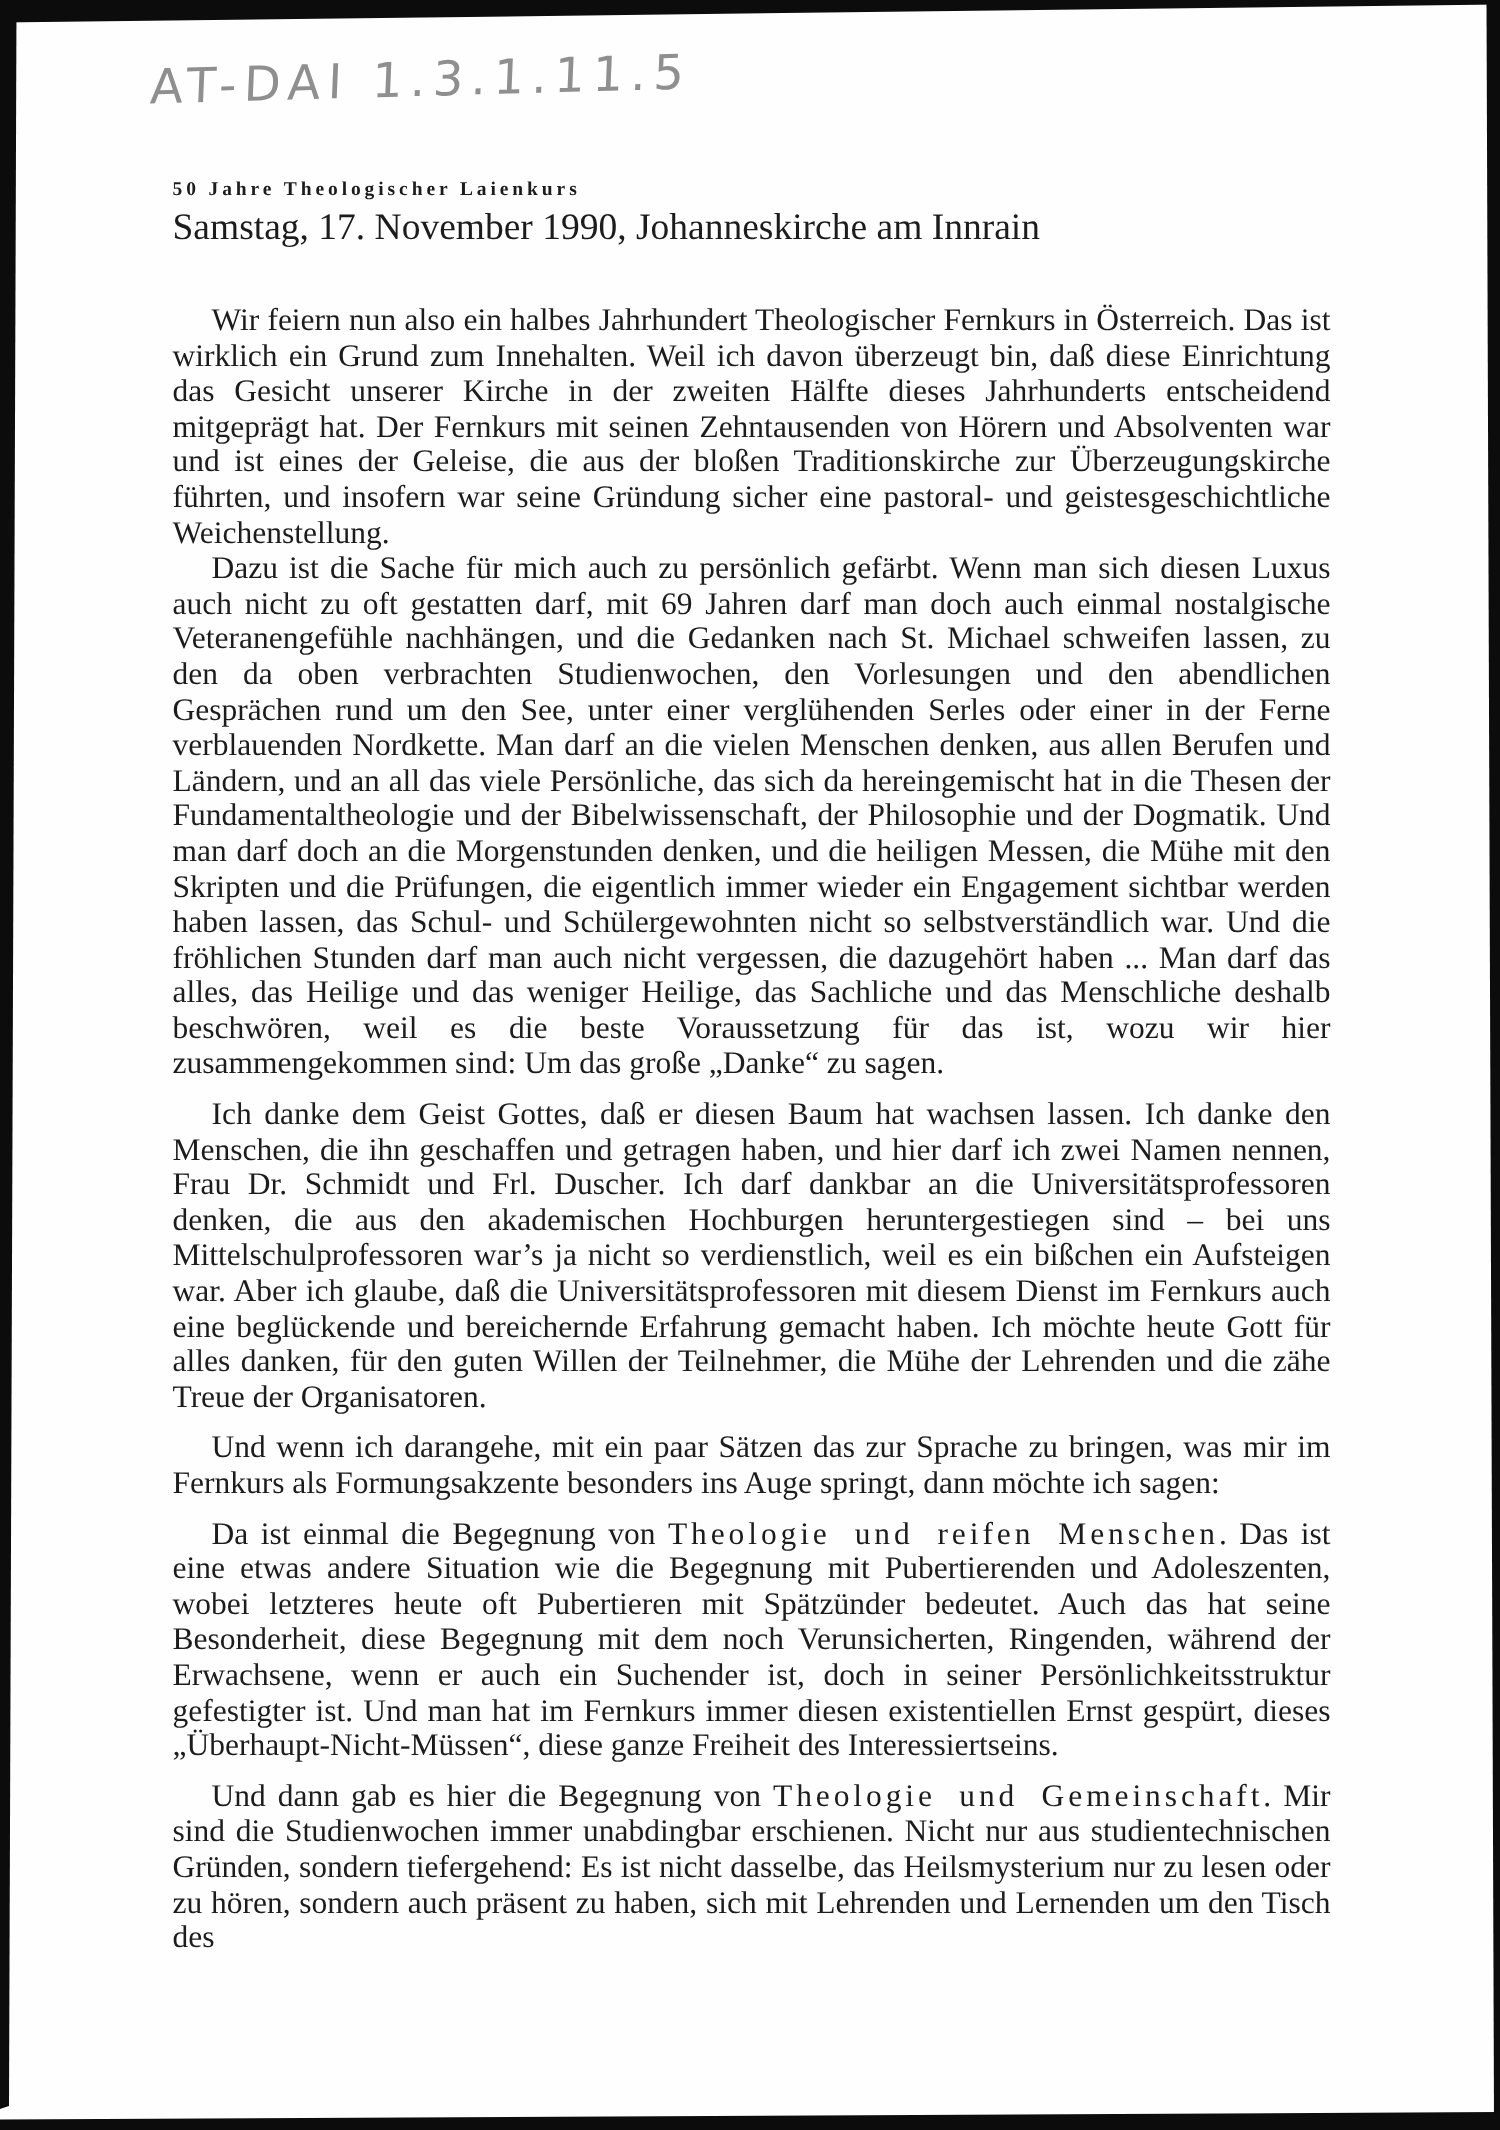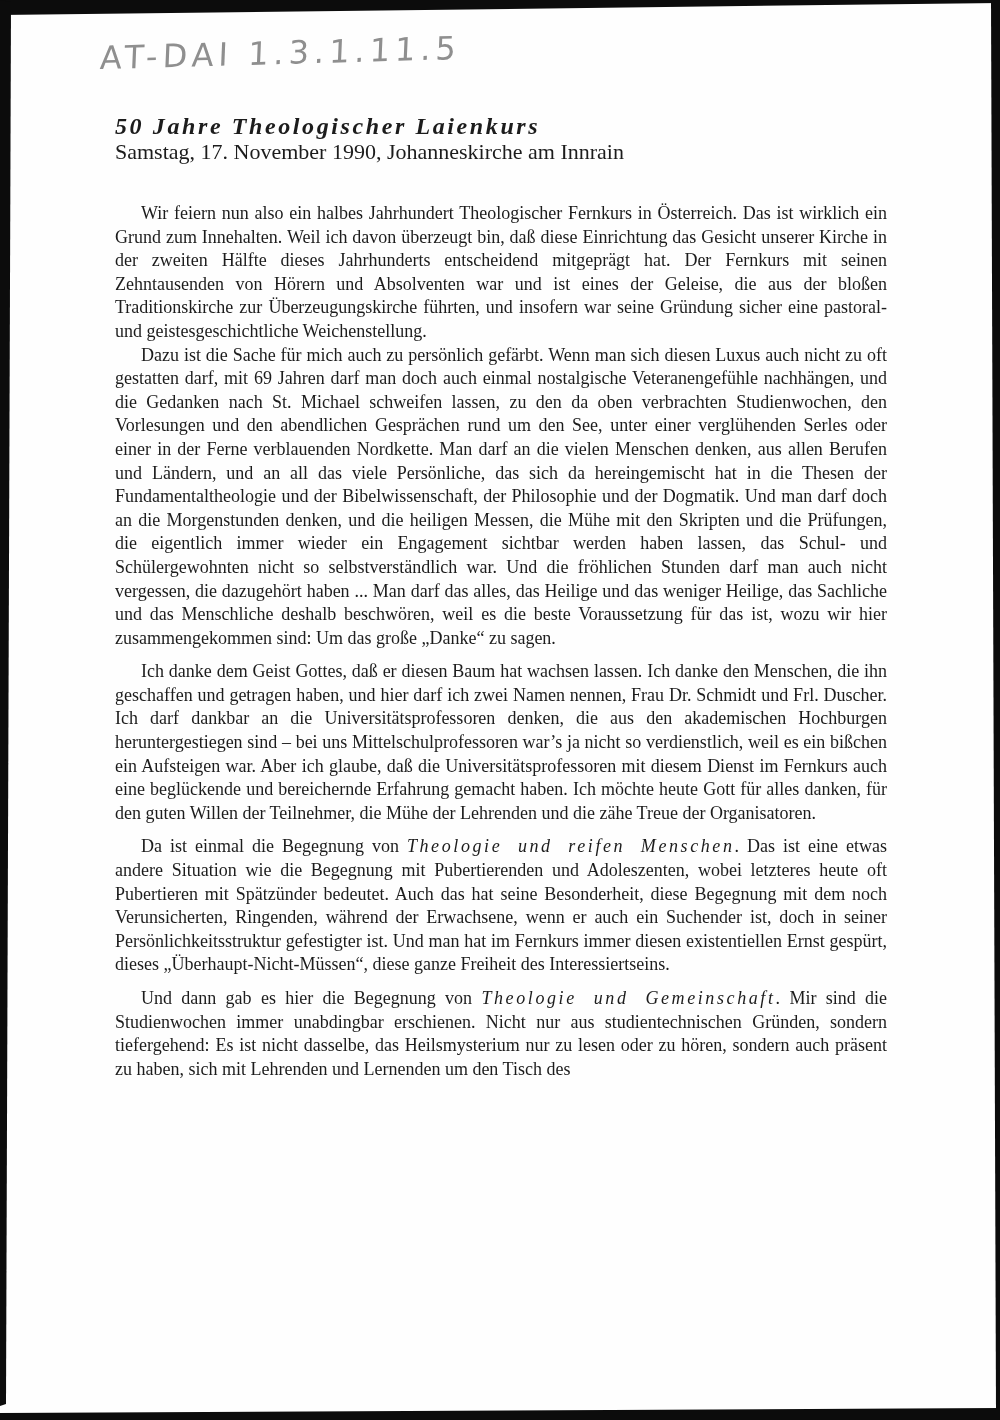--- a/index.html
+++ b/index.html
@@ -29,43 +29,41 @@
     transform: rotate(-1.6deg) skewX(-4deg);
     white-space: nowrap;
   }
   .content {
     position: absolute;
     left: 115px;
     top: 113px;
     width: 772px;
   }
   .doc-title {
-    font-size: 24px;
+    font-size: 13px;
     font-weight: bold;
     letter-spacing: 2.6px;
     line-height: 26px;
-    font-style: italic;
   }
   .doc-subtitle {
-    font-size: 22px;
+    font-size: 25px;
     line-height: 26px;
   }
   .para {
     margin: 0;
-    font-size: 18px;
+    font-size: 21px;
     line-height: 23.6px;
     text-align: justify;
     text-indent: 26px;
   }
   .para.first { margin-top: 37px; }
   .para.gap { margin-top: 10px; }
   .sperr {
     letter-spacing: 2.6px;
     word-spacing: 5px;
-    font-style: italic;
   }
 </style>
 </head>
 <body>
 
 <div class="page">
 
   <svg class="scan-edges" viewBox="0 0 1000 1420" xmlns="http://www.w3.org/2000/svg" aria-hidden="true">
     <polygon points="0,0 1000,0 1000,3 0,15" fill="#0c0c0c"></polygon>
     <polygon points="0,0 11,2 6,1404 0,1406" fill="#0c0c0c"></polygon>
@@ -82,19 +80,20 @@
       <div class="doc-subtitle">Samstag, 17. November 1990, Johanneskirche am Innrain</div>
     </div>
 
     <p class="para first">Wir feiern nun also ein halbes Jahrhundert Theologischer Fernkurs in Österreich. Das ist wirklich ein Grund zum Innehalten. Weil ich davon überzeugt bin, daß diese Einrichtung das Gesicht unserer Kirche in der zweiten Hälfte dieses Jahrhunderts entscheidend mitgeprägt hat. Der Fernkurs mit seinen Zehntausenden von Hörern und Absolventen war und ist eines der Geleise, die aus der bloßen Traditionskirche zur Überzeugungskirche führten, und insofern war seine Gründung sicher eine pastoral- und geistesgeschichtliche Weichenstellung.</p>
 
 
     <p class="para">Dazu ist die Sache für mich auch zu persönlich gefärbt. Wenn man sich diesen Luxus auch nicht zu oft gestatten darf, mit 69 Jahren darf man doch auch einmal nostalgische Veteranengefühle nachhängen, und die Gedanken nach St. Michael schweifen lassen, zu den da oben verbrachten Studienwochen, den Vorlesungen und den abendlichen Gesprächen rund um den See, unter einer verglühenden Serles oder einer in der Ferne verblauenden Nordkette. Man darf an die vielen Menschen denken, aus allen Berufen und Ländern, und an all das viele Persönliche, das sich da hereingemischt hat in die Thesen der Fundamentaltheologie und der Bibelwissenschaft, der Philosophie und der Dogmatik. Und man darf doch an die Morgenstunden denken, und die heiligen Messen, die Mühe mit den Skripten und die Prüfungen, die eigentlich immer wieder ein Engagement sichtbar werden haben lassen, das Schul- und Schülergewohnten nicht so selbstverständlich war. Und die fröhlichen Stunden darf man auch nicht vergessen, die dazugehört haben ... Man darf das alles, das Heilige und das weniger Heilige, das Sachliche und das Menschliche deshalb beschwören, weil es die beste Voraussetzung für das ist, wozu wir hier zusammengekommen sind: Um das große „Danke“ zu sagen.</p>
 
     <p class="para gap">Ich danke dem Geist Gottes, daß er diesen Baum hat wachsen lassen. Ich danke den Menschen, die ihn geschaffen und getragen haben, und hier darf ich zwei Namen nennen, Frau Dr. Schmidt und Frl. Duscher. Ich darf dankbar an die Universitätsprofessoren denken, die aus den akademischen Hochburgen heruntergestiegen sind – bei uns Mittelschulprofessoren war’s ja nicht so verdienstlich, weil es ein bißchen ein Aufsteigen war. Aber ich glaube, daß die Universitätsprofessoren mit diesem Dienst im Fernkurs auch eine beglückende und bereichernde Erfahrung gemacht haben. Ich möchte heute Gott für alles danken, für den guten Willen der Teilnehmer, die Mühe der Lehrenden und die zähe Treue der Organisatoren.</p>
 
+    <p class="para gap">Und wenn ich darangehe, mit ein paar Sätzen das zur Sprache zu bringen, was mir im Fernkurs als Formungsakzente besonders ins Auge springt, dann möchte ich sagen:</p>
 
     <p class="para gap"><span>Da ist einmal die Begegnung von </span><span class="sperr">Theologie und reifen Menschen</span><span>. Das ist eine etwas andere Situation wie die Begegnung mit Pubertierenden und Adoleszenten, wobei letzteres heute oft Pubertieren mit Spätzünder bedeutet. Auch das hat seine Besonderheit, diese Begegnung mit dem noch Verunsicherten, Ringenden, während der Erwachsene, wenn er auch ein Suchender ist, doch in seiner Persönlichkeitsstruktur gefestigter ist. Und man hat im Fernkurs immer diesen existentiellen Ernst gespürt, dieses „Überhaupt-Nicht-Müssen“, diese ganze Freiheit des Interessiertseins.</span></p>
 
     <p class="para gap"><span>Und dann gab es hier die Begegnung von </span><span class="sperr">Theologie und Gemeinschaft</span><span>. Mir sind die Studienwochen immer unabdingbar erschienen. Nicht nur aus studientechnischen Gründen, sondern tiefergehend: Es ist nicht dasselbe, das Heilsmysterium nur zu lesen oder zu hören, sondern auch präsent zu haben, sich mit Lehrenden und Lernenden um den Tisch des</span></p>
 
   </div>
 </div>
 
 </body></html>

